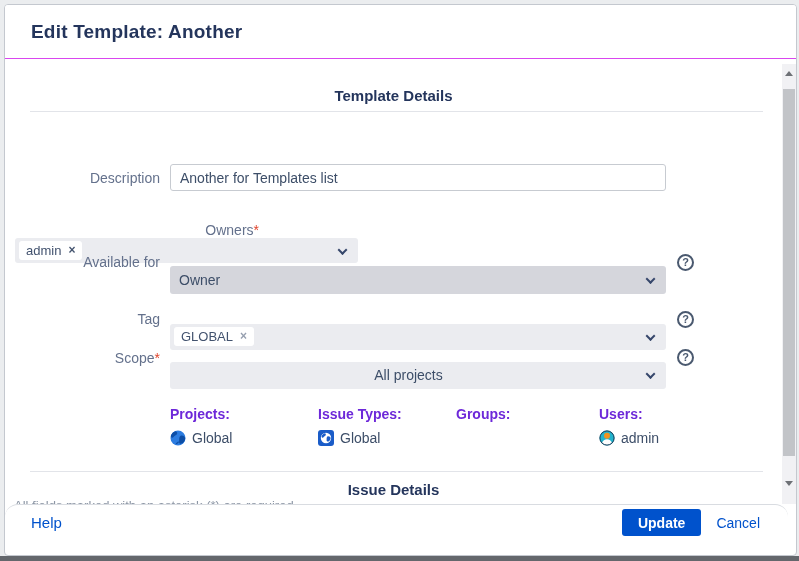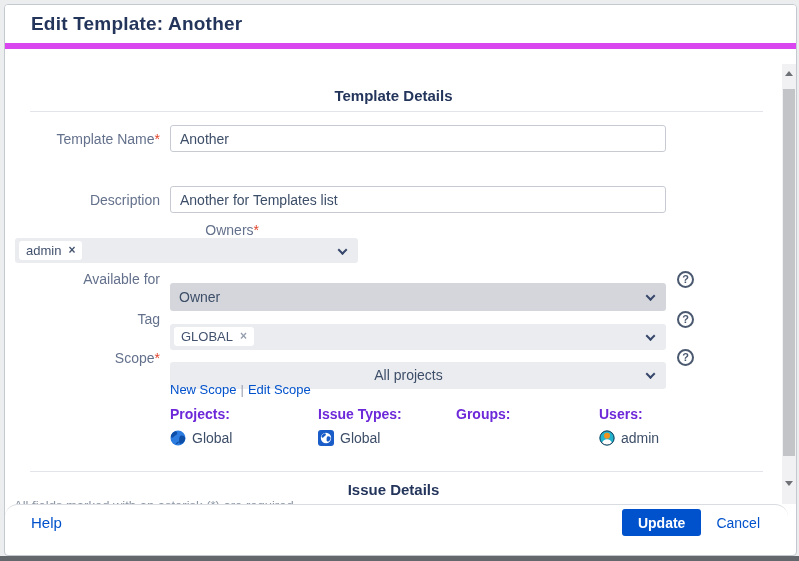--- a/index.html
+++ b/index.html
@@ -13,21 +13,21 @@
   .bottom-strip {
     position:absolute; left:0; bottom:0; width:799px; height:5px;
     background:#64676c;
   }
   .modal {
     position:absolute; left:4px; top:4px; width:793px; height:552px;
     background:#fff; border:1px solid #c4c8cf; border-radius:4px;
     overflow:hidden;
   }
   .mheader {
-    height:44px; border-bottom:6px solid #d946ef;
+    height:54px; border-bottom:1px solid #d946ef;
     display:flex; align-items:center; padding-left:26px; background:#fff;
   }
   .mtitle { font-size:19px; font-weight:bold; color:#24355c; letter-spacing:.2px; }
 
   .mbody {
     position:absolute; top:59px; left:0; right:0; bottom:51px;
     background:#fff; overflow:hidden;
   }
 
   .section-head {
@@ -116,23 +116,23 @@
   .fspacer { flex:1; }
   .btn-update {
     background:#0052cc; color:#fff; border:none; border-radius:3px;
     font-size:14px; font-weight:bold; padding:6px 16px; height:27px;
     font-family:"Liberation Sans", sans-serif; cursor:pointer;
   }
   .cancel-link { font-size:14px; color:#0052cc; text-decoration:none; margin-left:15px; cursor:pointer; }
 
   
   #row-name   { top:61px;  height:27px; }
-  #row-desc   { top:118px; height:35px; }
+  #row-desc   { top:96px; height:35px; }
   #row-owners { top:158px; height:25px;flex-direction:column; }
-  #row-avail  { top:201px; height:28px;justify-content:center; }
+  #row-avail  { top:184px; height:28px;justify-content:center; }
   #row-tag    { top:242px; height:26px; }
   #row-scope  { top:280px; height:27px; }
   #head-td    { top:23px; }
   #sep-td     { top:47px; }
   #scope-links{ top:318px; }
   #sep-id     { top:407px; }
   #head-id    { top:417px; }
   .sel.avail  { height:28px; }
   .sel.tagsel { height:26px; }
   .sel.scope  { height:27px;justify-content:center; }
@@ -147,26 +147,20 @@
 
   <div class="mheader">
     <div class="mtitle">Edit Template: Another</div>
   </div>
 
   <div class="mbody">
 
     <div class="section-head" id="head-td">Template Details</div>
     <div class="sep" id="sep-td"></div>
 
-    <div class="frow" id="row-name">
-      <div class="flabel"><span>Template Name</span><span class="req">*</span></div>
-      <div class="fctl">
-        <input class="txt" value="Another" style="">
-      </div>
-    </div>
 
     <div class="frow" id="row-desc">
       <div class="flabel"><span>Description</span></div>
       <div class="fctl">
         <input class="txt" value="Another for Templates list" style="">
       </div>
     </div>
 
     <div class="frow" id="row-owners">
       <div class="flabel"><span>Owners</span><span class="req">*</span></div>
@@ -210,23 +204,20 @@
       <div class="flabel"><span>Scope</span><span class="req">*</span></div>
       <div class="fctl" style="display:flex; align-items:center;">
         <div class="sel wide scope">
           <span>All projects</span>
           <span class="chev"></span>
         </div>
         <span class="qicon">?</span>
       </div>
     </div>
 
-    <div class="links" id="scope-links">
-      <a>New Scope</a><span class="ldiv">|</span><a>Edit Scope</a>
-    </div>
 
     <div class="summary">
       <div class="col-projects">
         <div class="scol-label">Projects:</div>
         <div class="scol-val">
           <span>
               <svg width="16" height="16" viewBox="0 0 16 16">
             <circle cx="8" cy="8" r="7.5" fill="#2c7ce0"></circle>
             <path d="M5.5 1.2c1.6.4 2.2 1.7 1.4 3C6 5.6 4.3 5.4 3.5 7 2.9 8.2 1.4 8 .9 6.8.5 5.6 2.2 2 5.5 1.2z" fill="#0d4ea6"></path>
             <path d="M11 5.5c2.2-.3 4 1 4.2 2.8.2 2-1.5 4.6-3.4 5.3-1.7.6-3-.6-2.7-2.2.3-1.8-.3-3.4.6-4.6.4-.6.8-1.1 1.3-1.3z" fill="#0d4ea6"></path>

